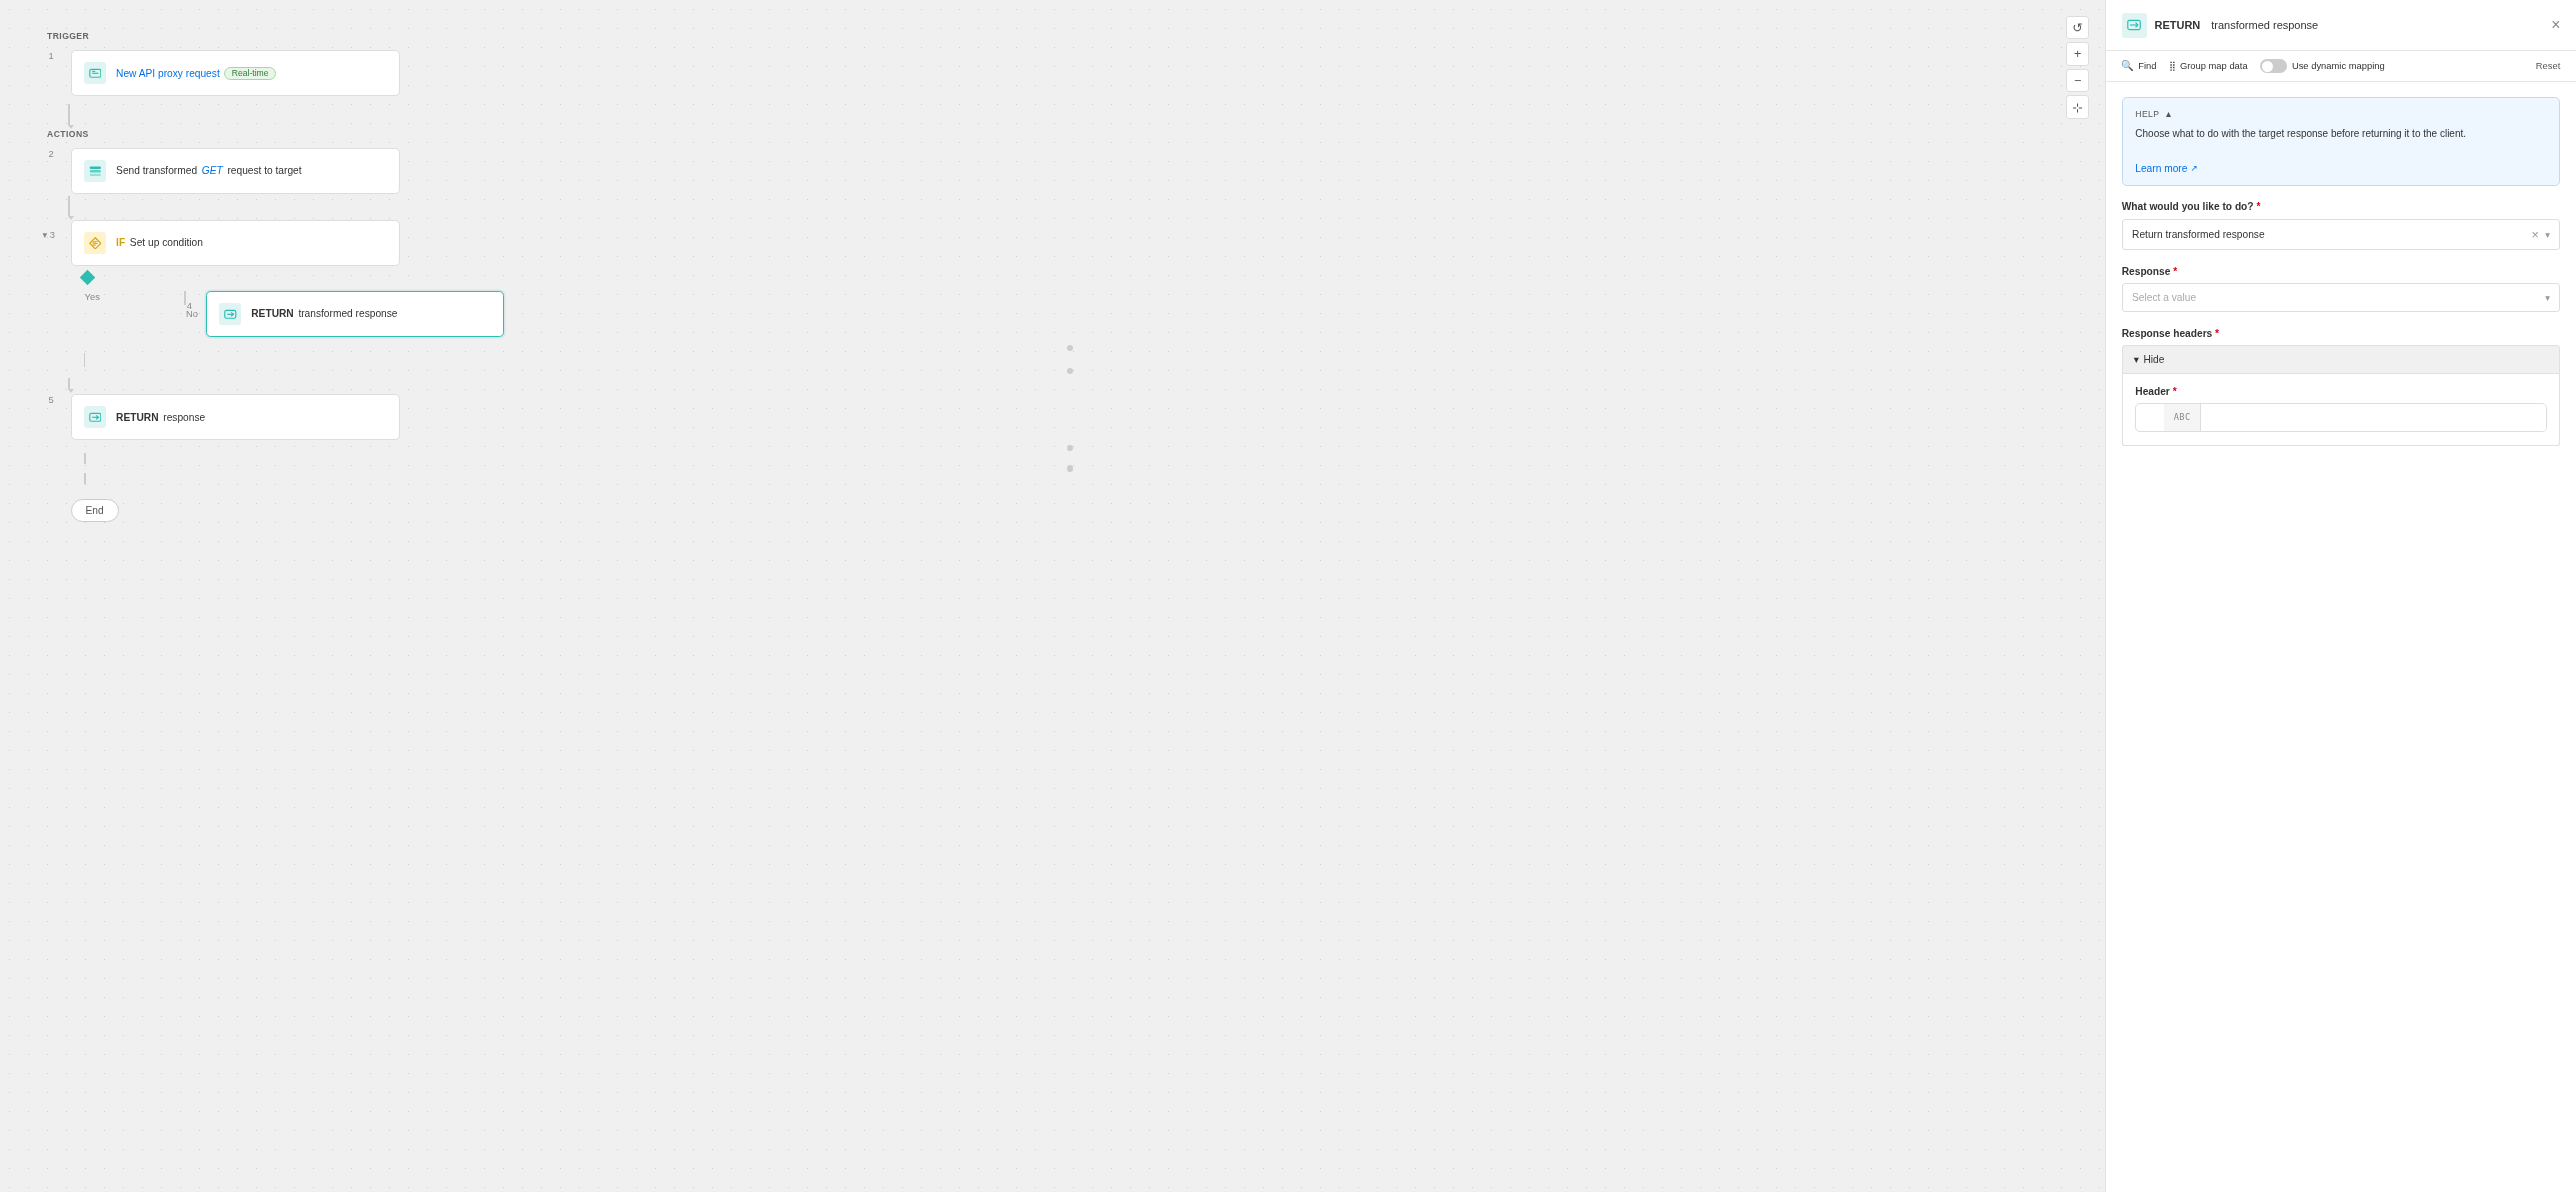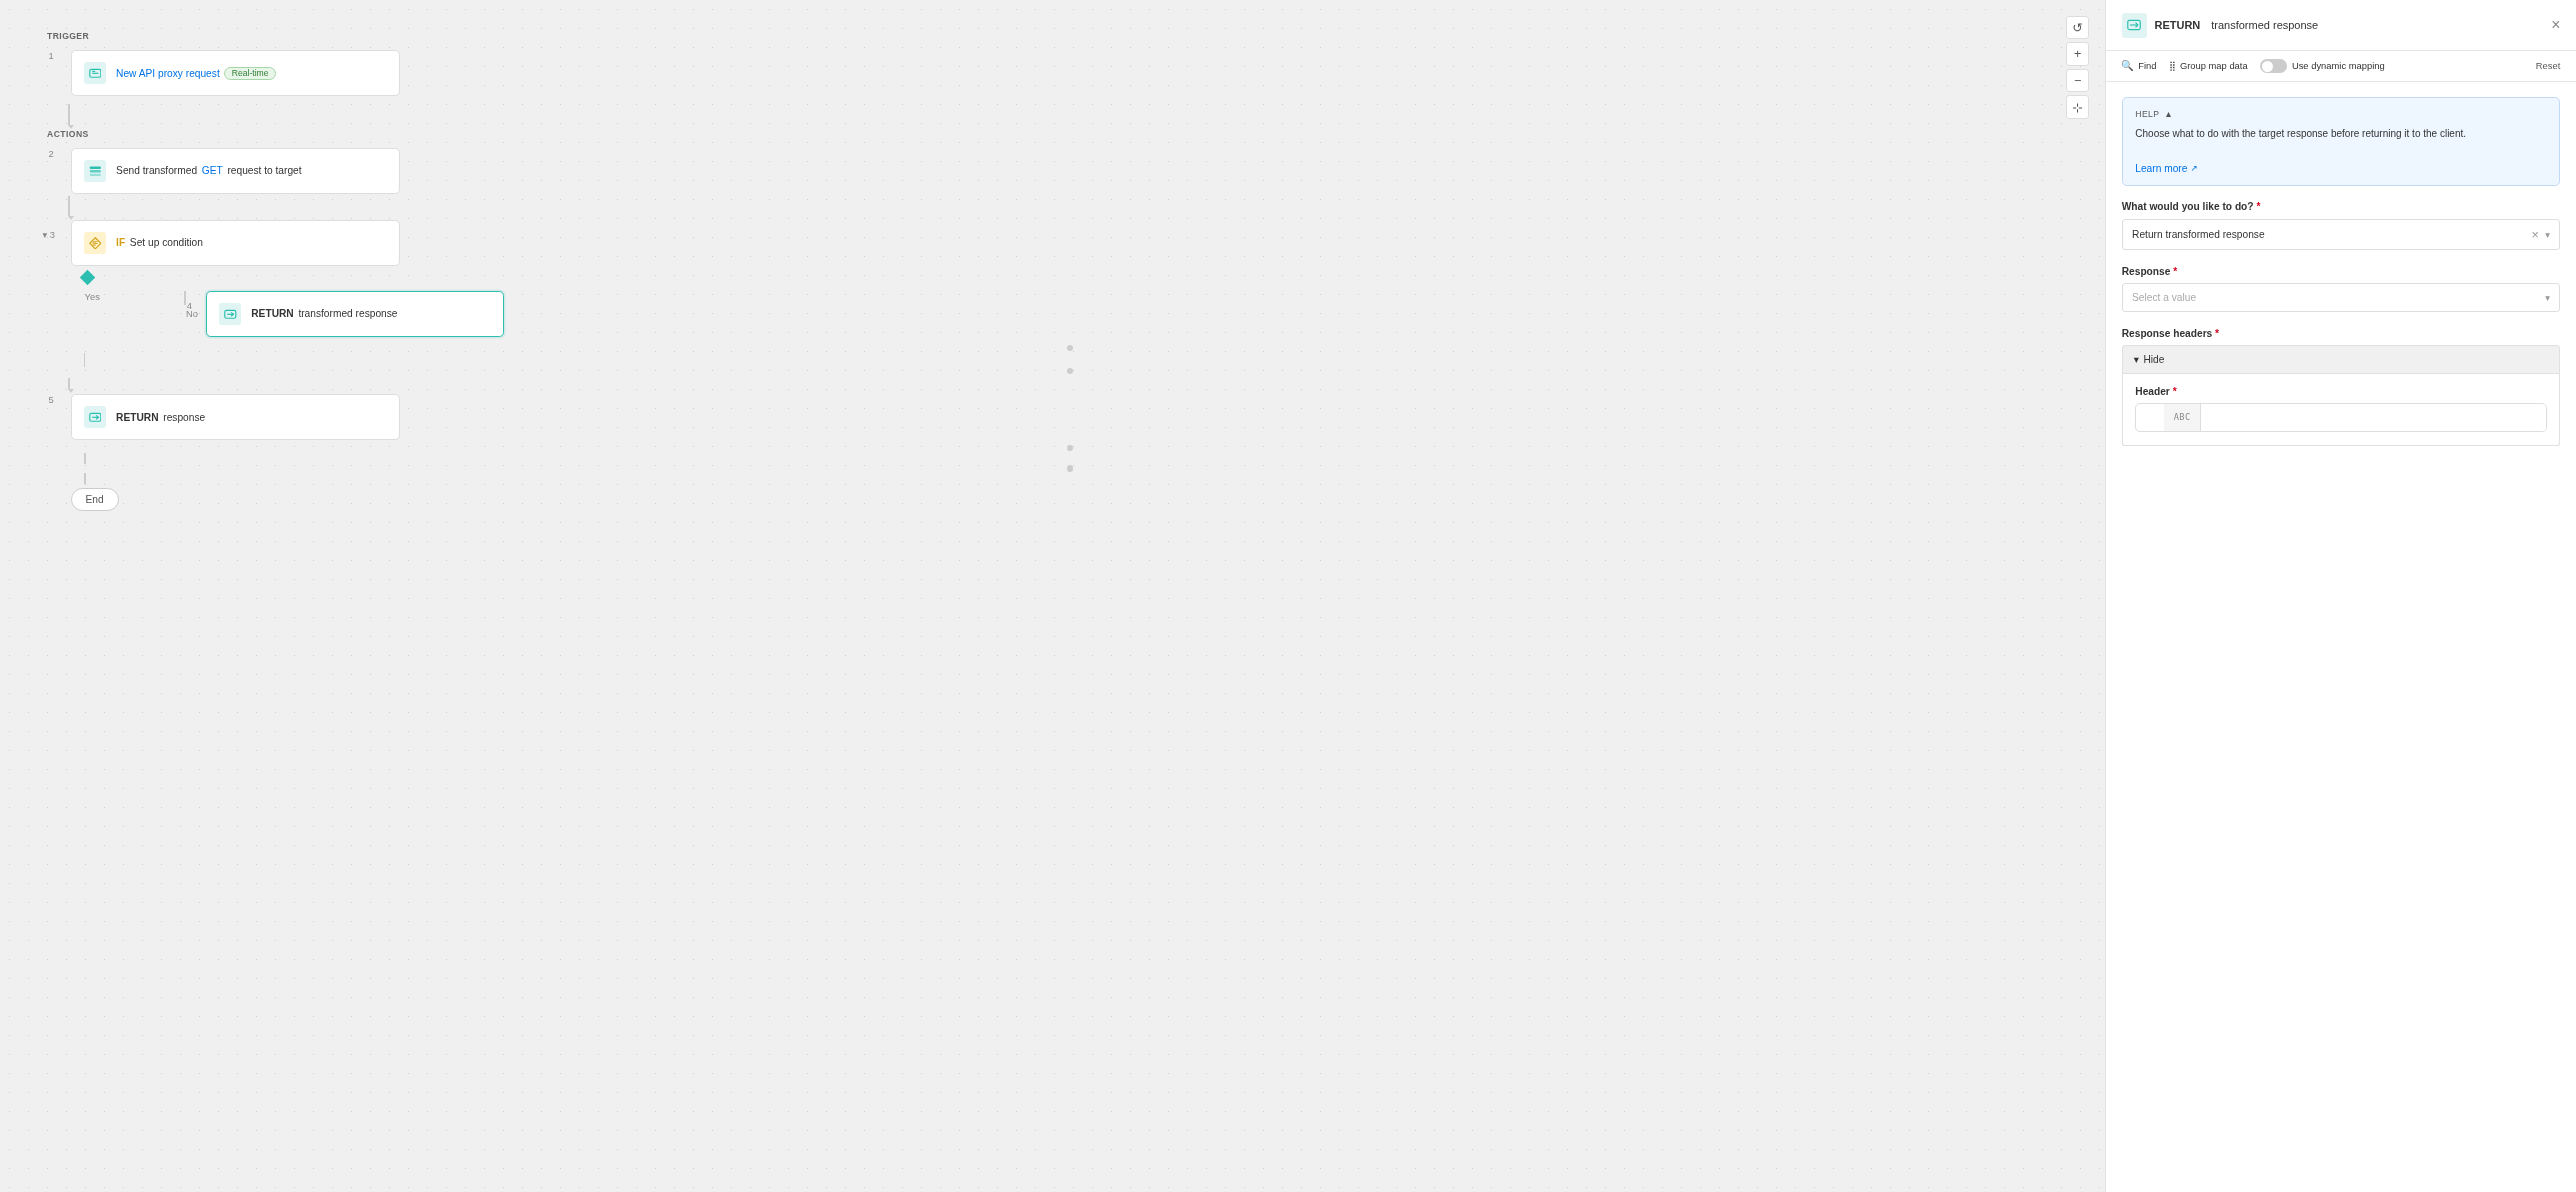--- a/index.html
+++ b/index.html
@@ -95,20 +95,21 @@
       align-items: center;
       gap: 4.7px;
       flex-wrap: wrap;
     }
     .node-text .keyword {
       font-weight: 600;
       color: #333;
     }
     .node-text .link-text {
       color: #0073e6;
+      font-style: italic;
     }
     .node-text .tag {
       background: #e8f5e9;
       color: #2e7d32;
       border: 0.8px solid #a5d6a7;
       border-radius: 7.8px;
       padding: 0.8px 6.3px;
       font-size: 8.6px;
       font-weight: 500;
     }
@@ -139,21 +140,21 @@
 
     .end-node {
       display: inline-flex;
       align-items: center;
       background: white;
       border: 0.8px solid #ccc;
       border-radius: 15.7px;
       padding: 4.7px 14px;
       font-size: 10.2px;
       color: #555;
-      margin-top: 1px;
+      margin-top: 12px;
     }
 
     
     .right-panel {
       width: 471px;
       background: white;
       border-left: 0.8px solid #e0e0e0;
       display: flex;
       flex-direction: column;
       overflow-y: auto;

